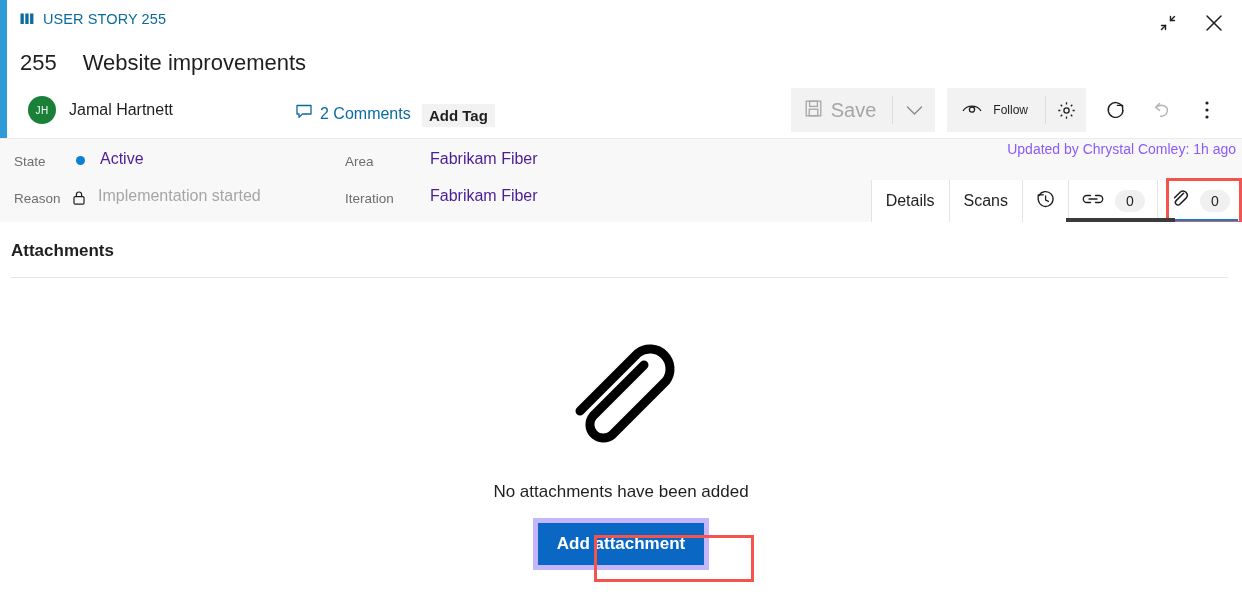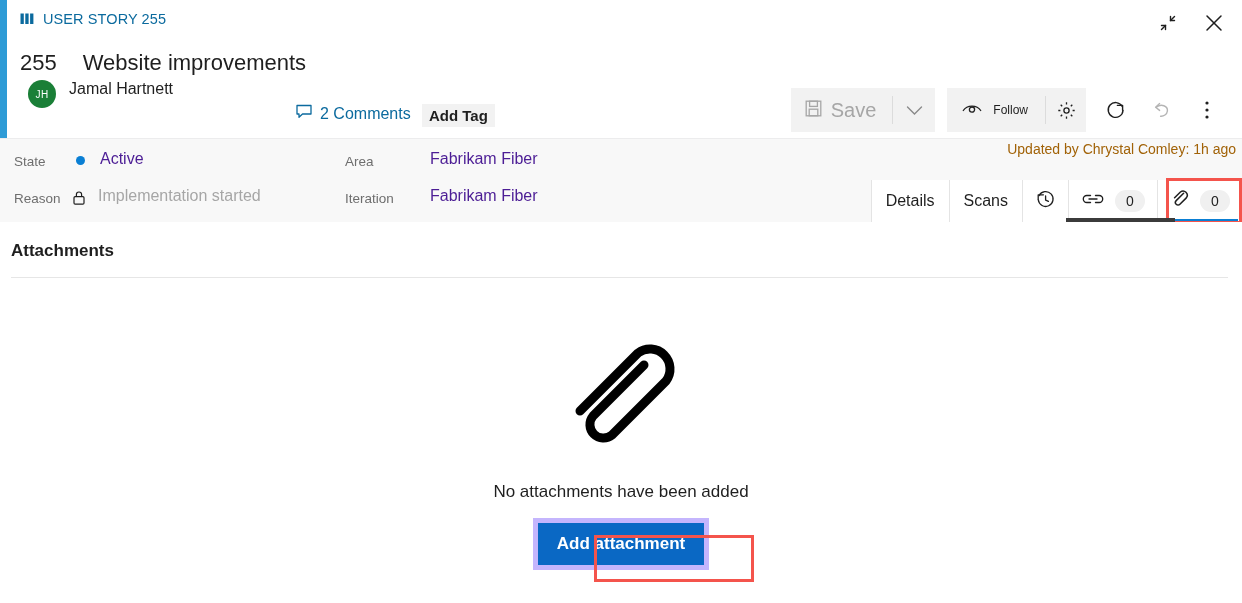--- a/index.html
+++ b/index.html
@@ -16,21 +16,21 @@
   .accent-bar { position:absolute; left:0; top:0; width:7px; height:138px; background:#2e9bd6; }
 
   .breadcrumb { position:absolute; left:20px; top:11px; display:flex; align-items:center; gap:8px; }
   .bc-icon { width:15px; height:14px; display:block; }
   .bc-text { font-size:14.5px; color:#0b6a9e; letter-spacing:.1px; }
 
   .title-row { position:absolute; left:20px; top:50px; display:flex; align-items:baseline; gap:26px; }
   .wi-id { font-size:22px; color:#1f1f1f; font-weight:400; }
   .wi-title { font-size:22px; color:#1f1f1f; font-weight:400; }
 
-  .meta-row { position:absolute; left:28px; top:80px; display:flex; }
+  .meta-row { position:absolute; left:28px; top:96px; display:flex; align-items:center; }
   .avatar { width:28px; height:28px; border-radius:50%; background:#1a7f37; color:#fff;
             font-size:10px; display:flex; align-items:center; justify-content:center; letter-spacing:.4px; }
   .assignee { margin-left:13px; font-size:16px; color:#1f1f1f; }
 
   .comments-link { position:absolute; left:296px; top:104px; display:flex; align-items:center; gap:7px;
                    color:#0b6a9e; font-size:16px; cursor:pointer; }
   .add-tag { position:absolute; left:422px; top:104px; background:#f2f2f2; color:#1f1f1f;
              font-size:15px; font-weight:bold; padding:3px 7px; cursor:pointer; }
 
   
@@ -49,21 +49,21 @@
   .gap12 { width:12px; }
   .gap8 { width:6px; }
 
   
   .fields { position:relative; height:84px; background:#f8f8f8; border-top:1px solid #ececed; }
   .f-label { position:absolute; font-size:13.5px; color:#6e6e6e; }
   .f-value { position:absolute; font-size:16px; color:#4c1d95; }
   .f-value.muted { color:#a6a6a6; }
   .state-dot { position:absolute; width:9px; height:9px; border-radius:50%; background:#0a7fd4; }
   .lock { position:absolute; }
-  .updated { position:absolute; right:6px; top:141px; font-size:14px; color:#a16207; }
+  .updated { position:absolute; right:6px; top:141px; font-size:14px; color:#8b5cf6; }
 
   
   .tabs { position:absolute; right:0px; top:180px; display:flex; align-items:stretch; height:42px;
           background:#ffffff; border-left:1px solid #e4e4e4; }
   .tab { display:flex; align-items:center; justify-content:center; padding:0 14px;
          font-size:16px; color:#1f1f1f; cursor:pointer; border-right:1px solid #e4e4e4; position:relative; }
   .tab:last-child { border-right:none; }
   .tab.icon-tab { padding:0 12px; gap:10px; }
   .count-pill { background:#f0f0f0; border-radius:11px; min-width:30px; height:22px;
                 display:flex; align-items:center; justify-content:center; font-size:14px; color:#1f1f1f; }

